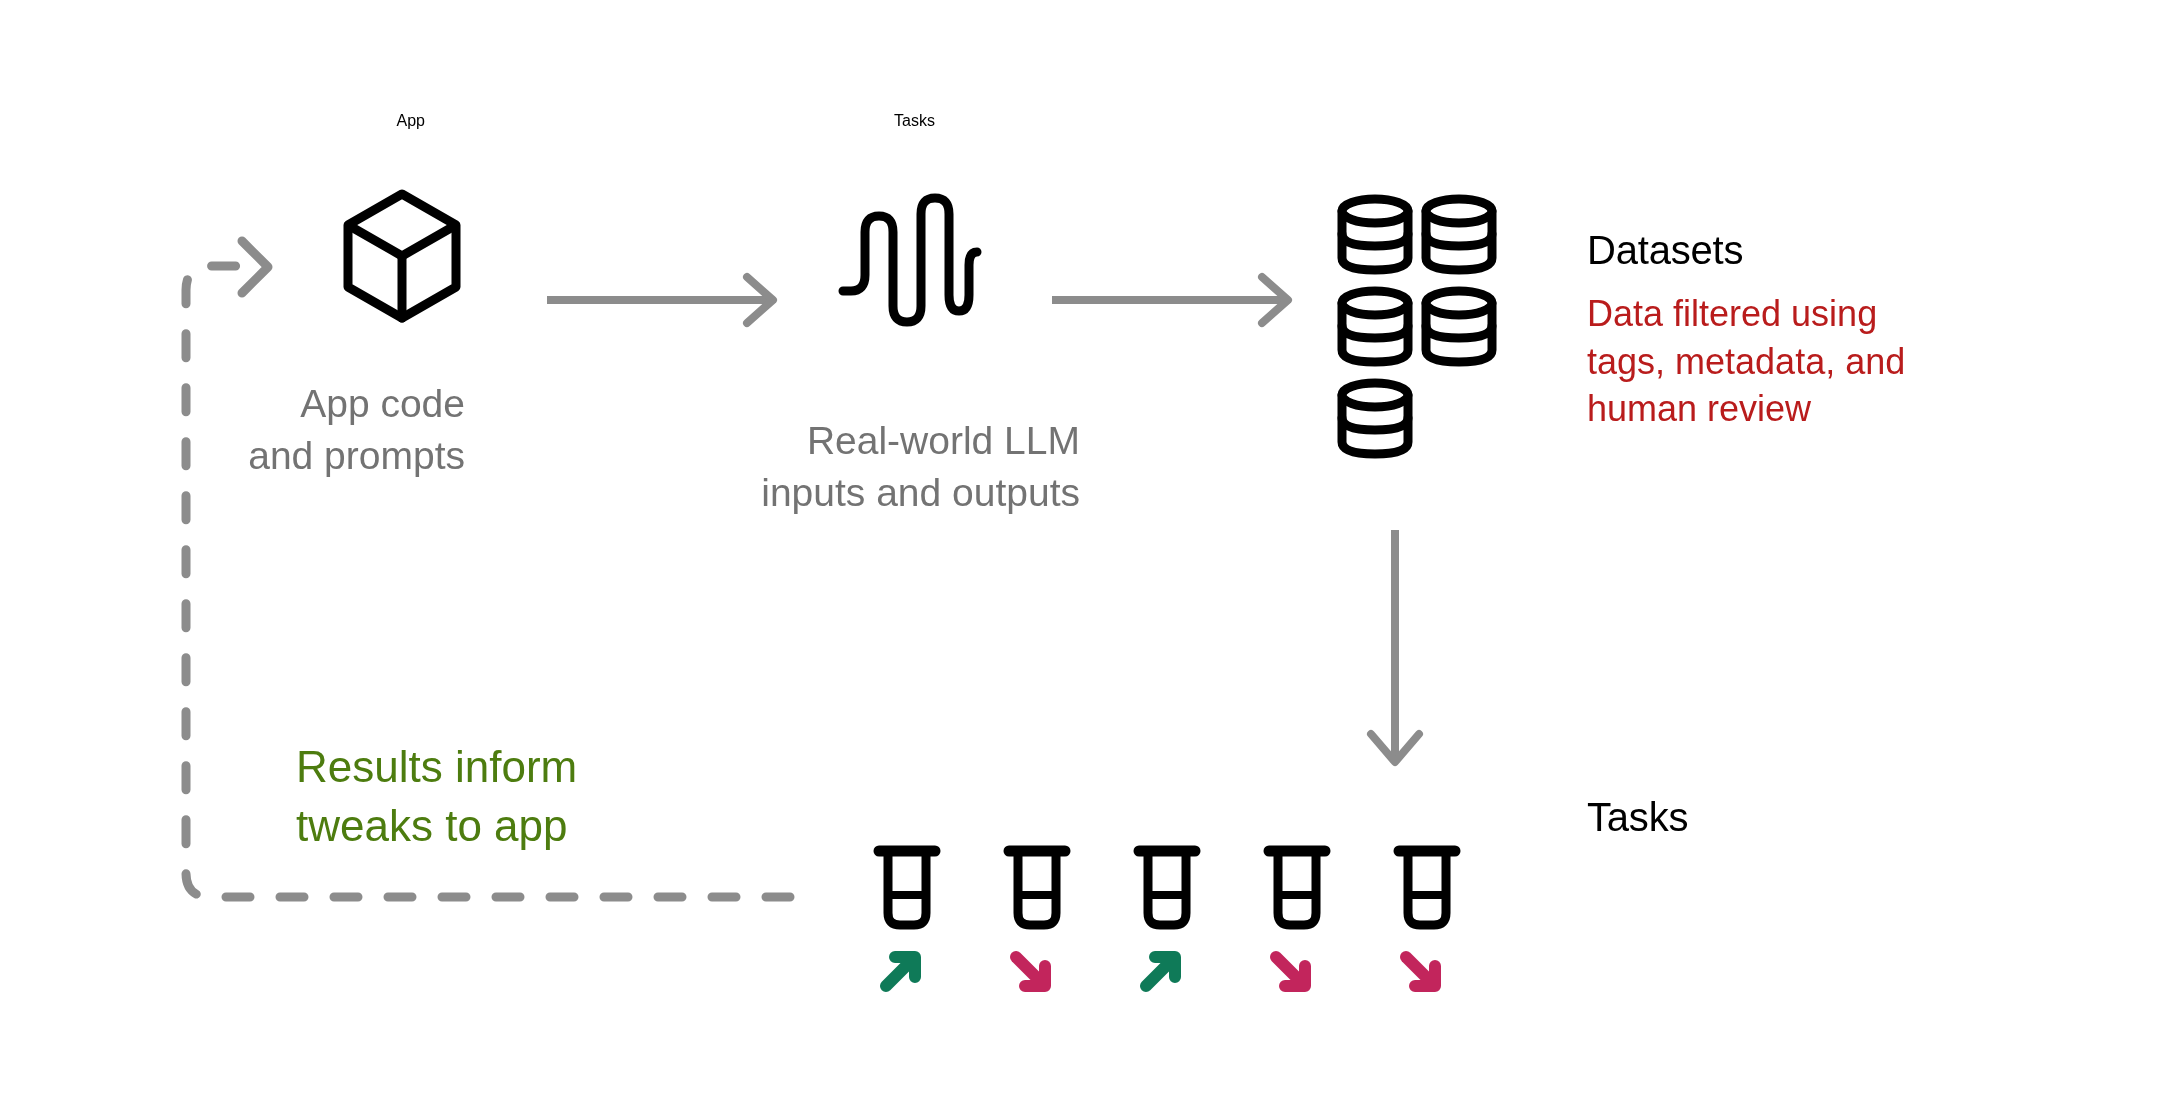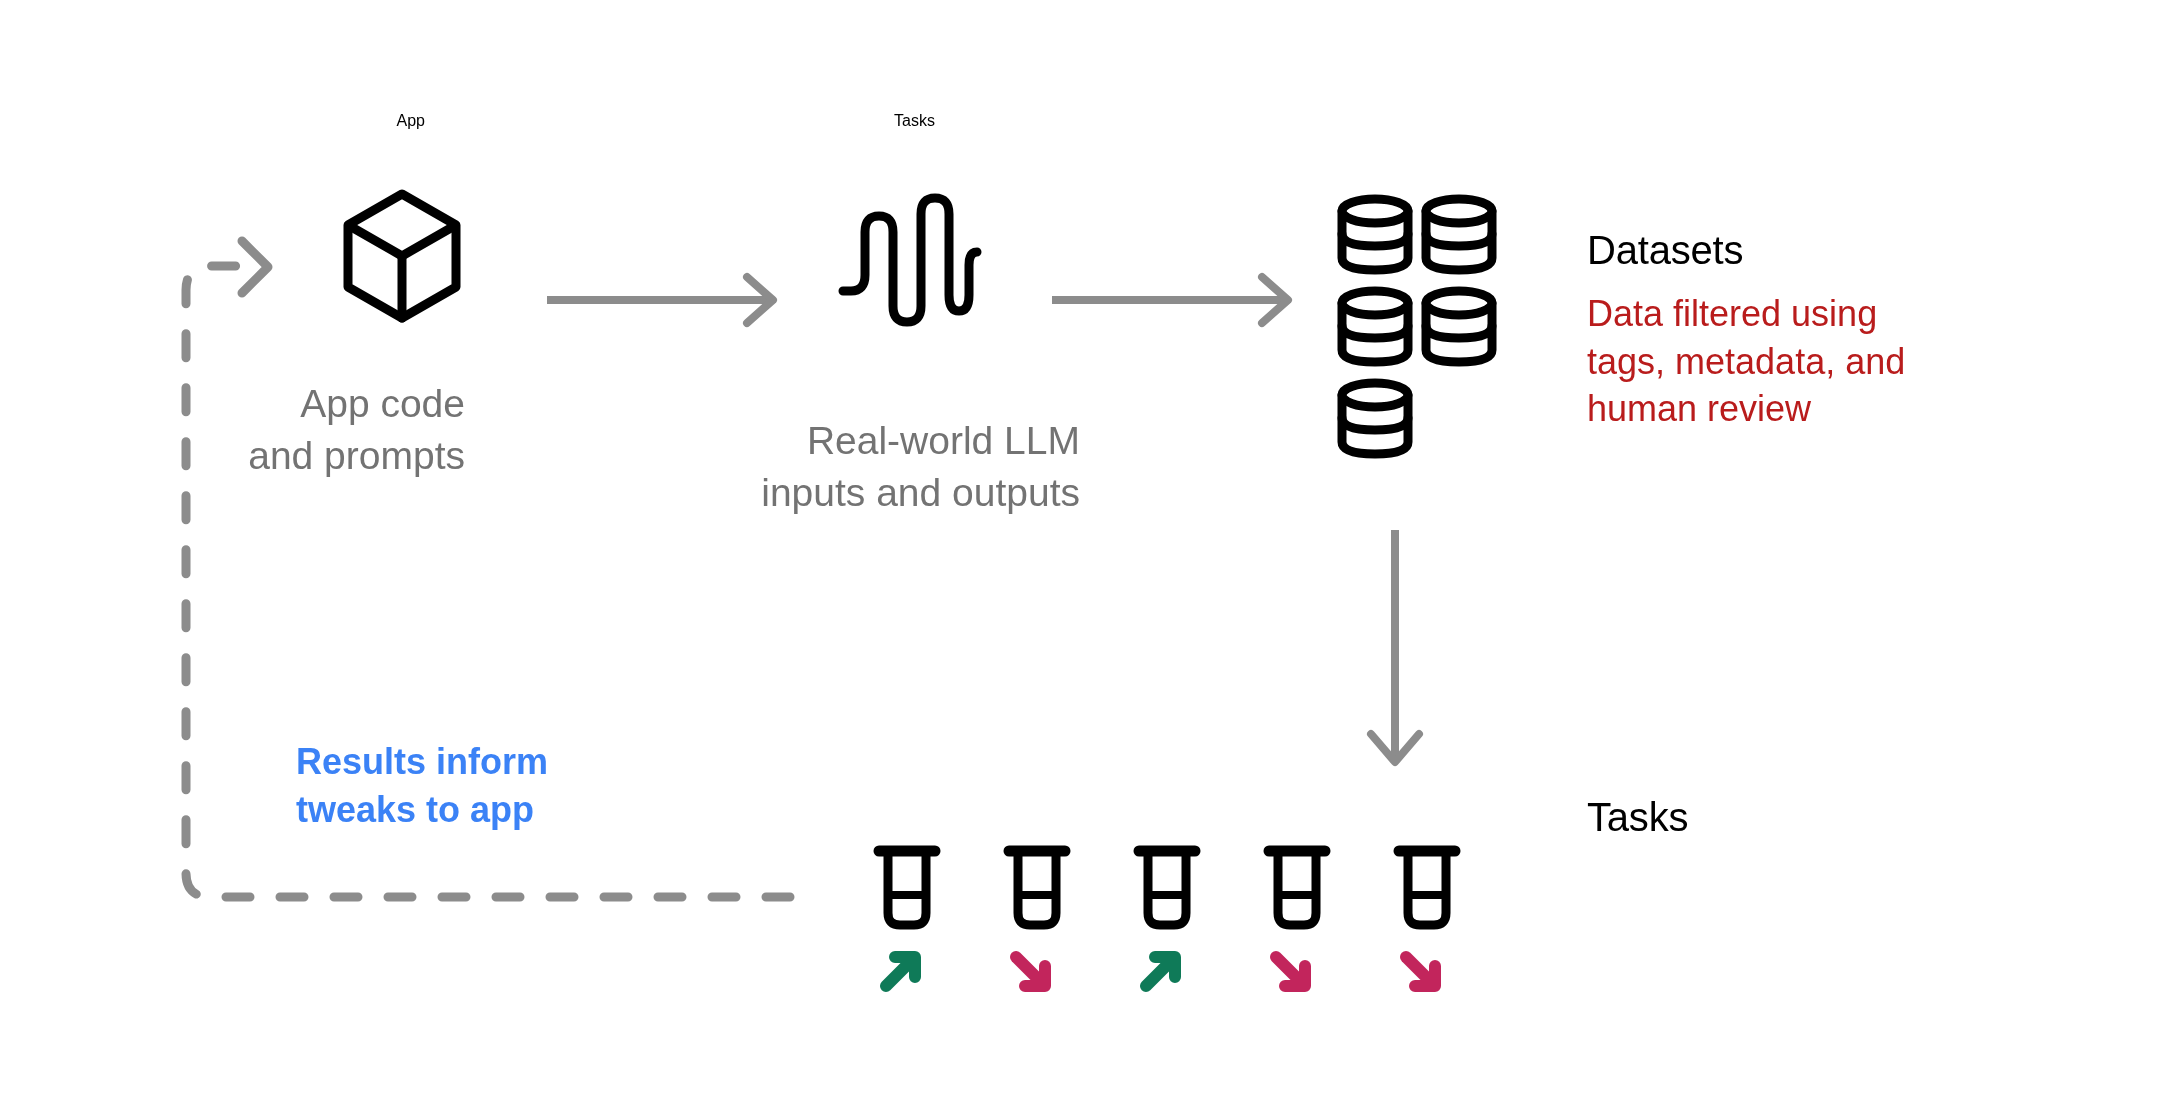--- a/index.html
+++ b/index.html
@@ -35,23 +35,23 @@
     white-space: nowrap;
   }
   .side-caption {
     font-size: 36px;
     font-weight: 400;
     color: #b91c1c;
     line-height: 1.32;
     white-space: pre-line;
   }
   .loop-caption {
-    font-size: 36px;
-    font-weight: 700;
-    color: #3b82f6;
+    font-size: 44px;
+    font-weight: 400;
+    color: #4d7c0f;
     line-height: 1.33;
     white-space: pre-line;
   }
   .center { text-align: right; }
 
   svg { display: block; overflow: visible; }
 </style>
 </head>
 <body>
 

